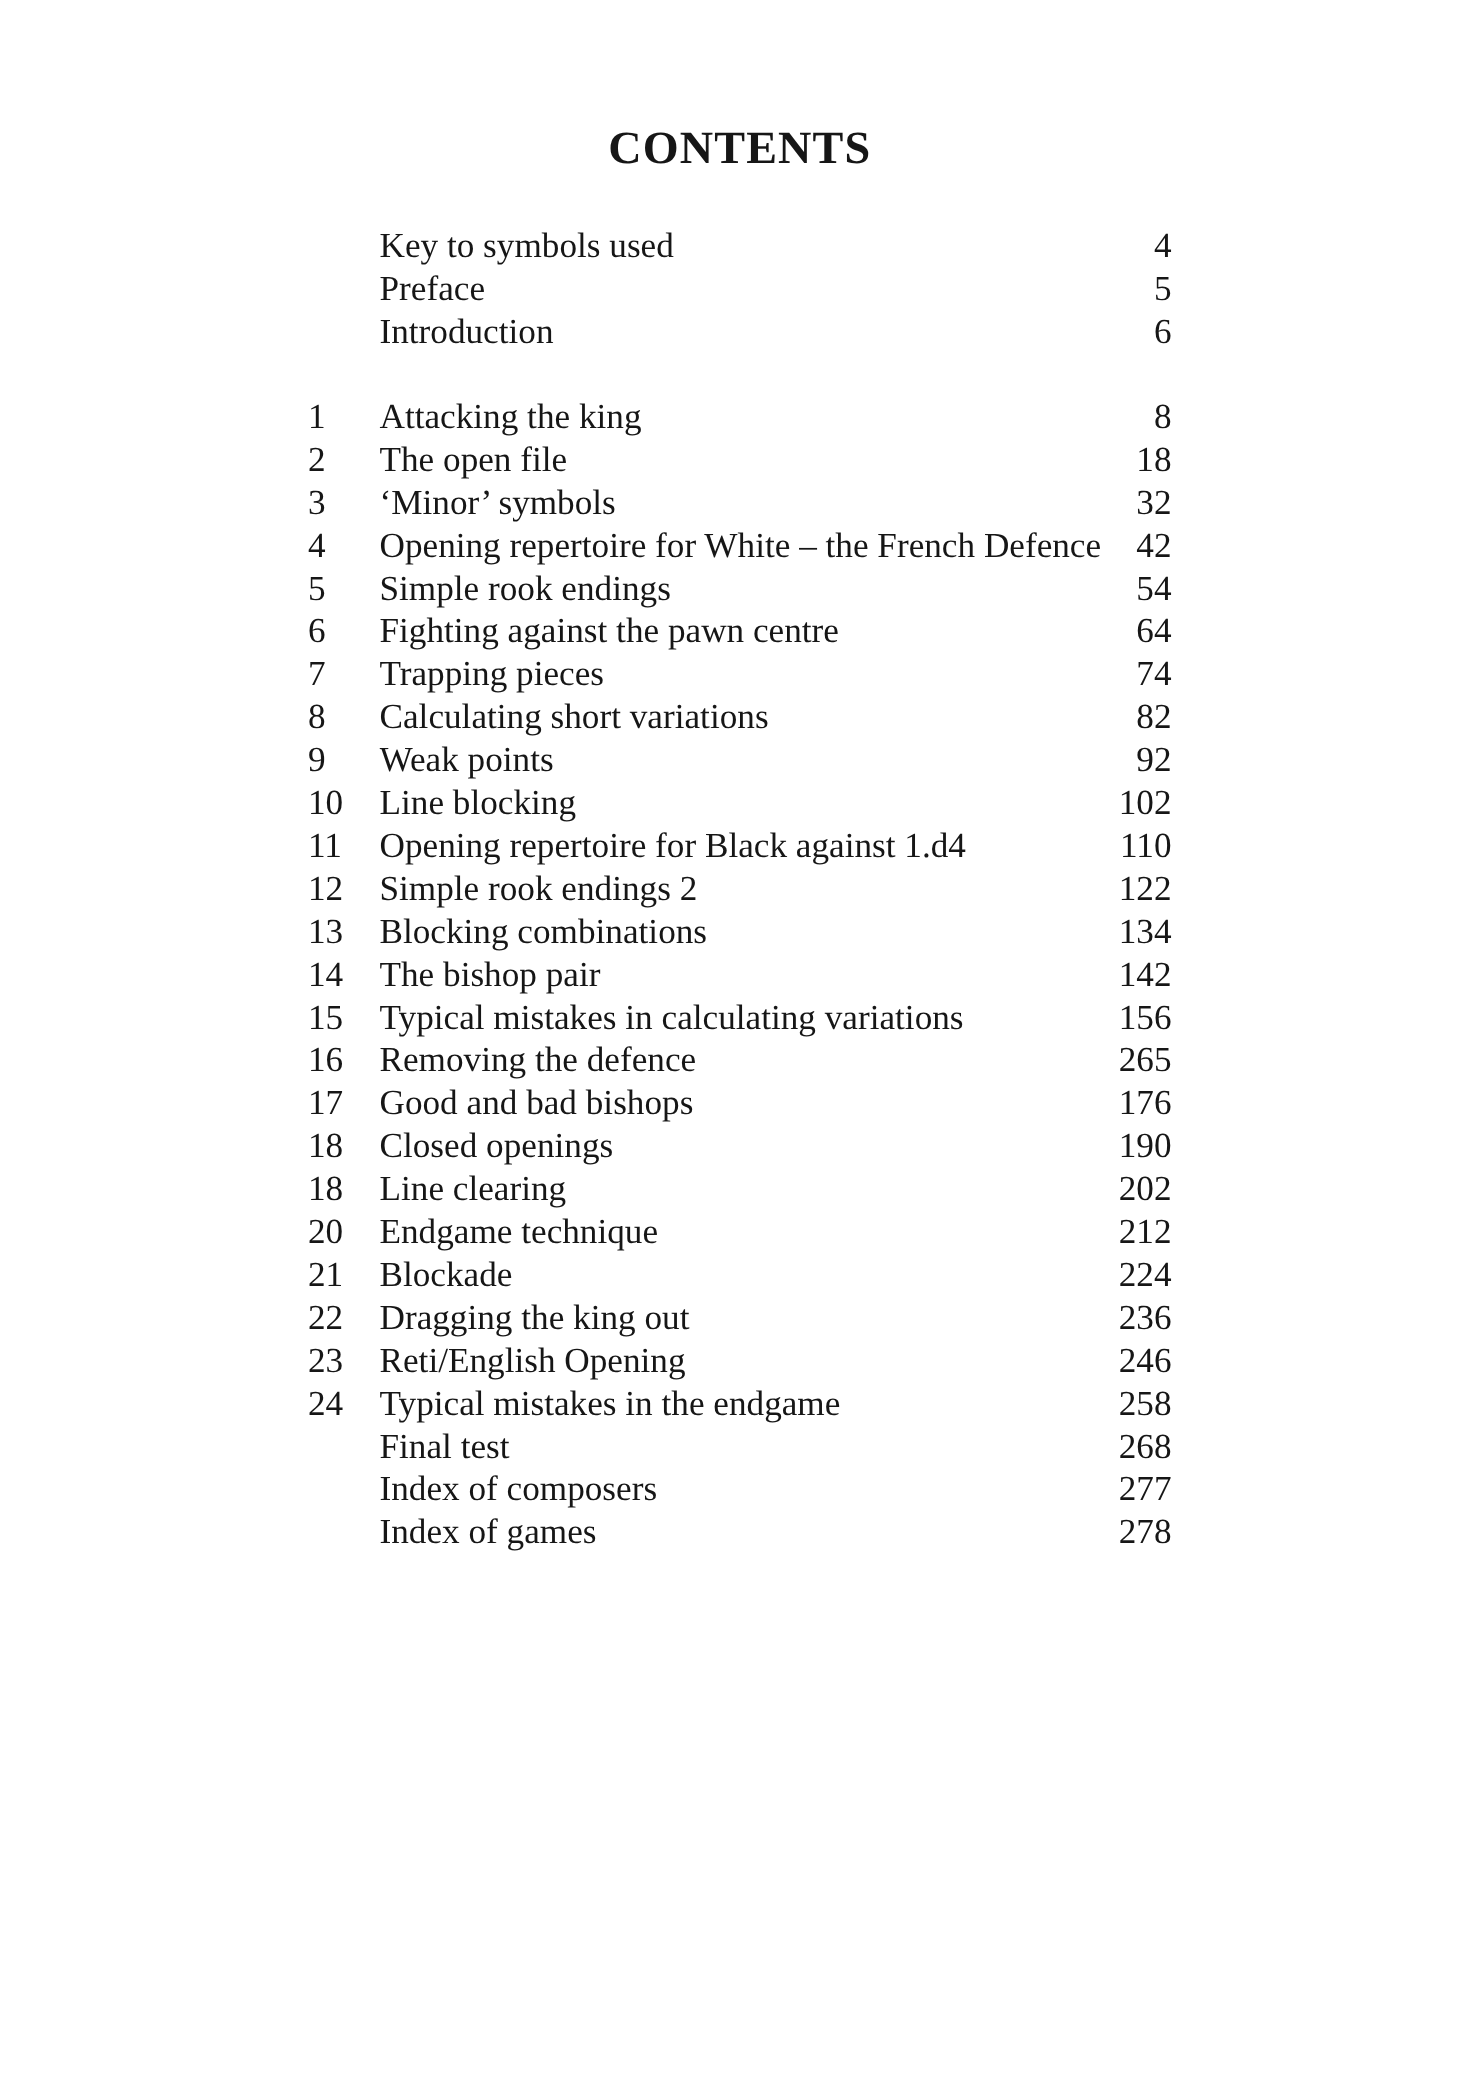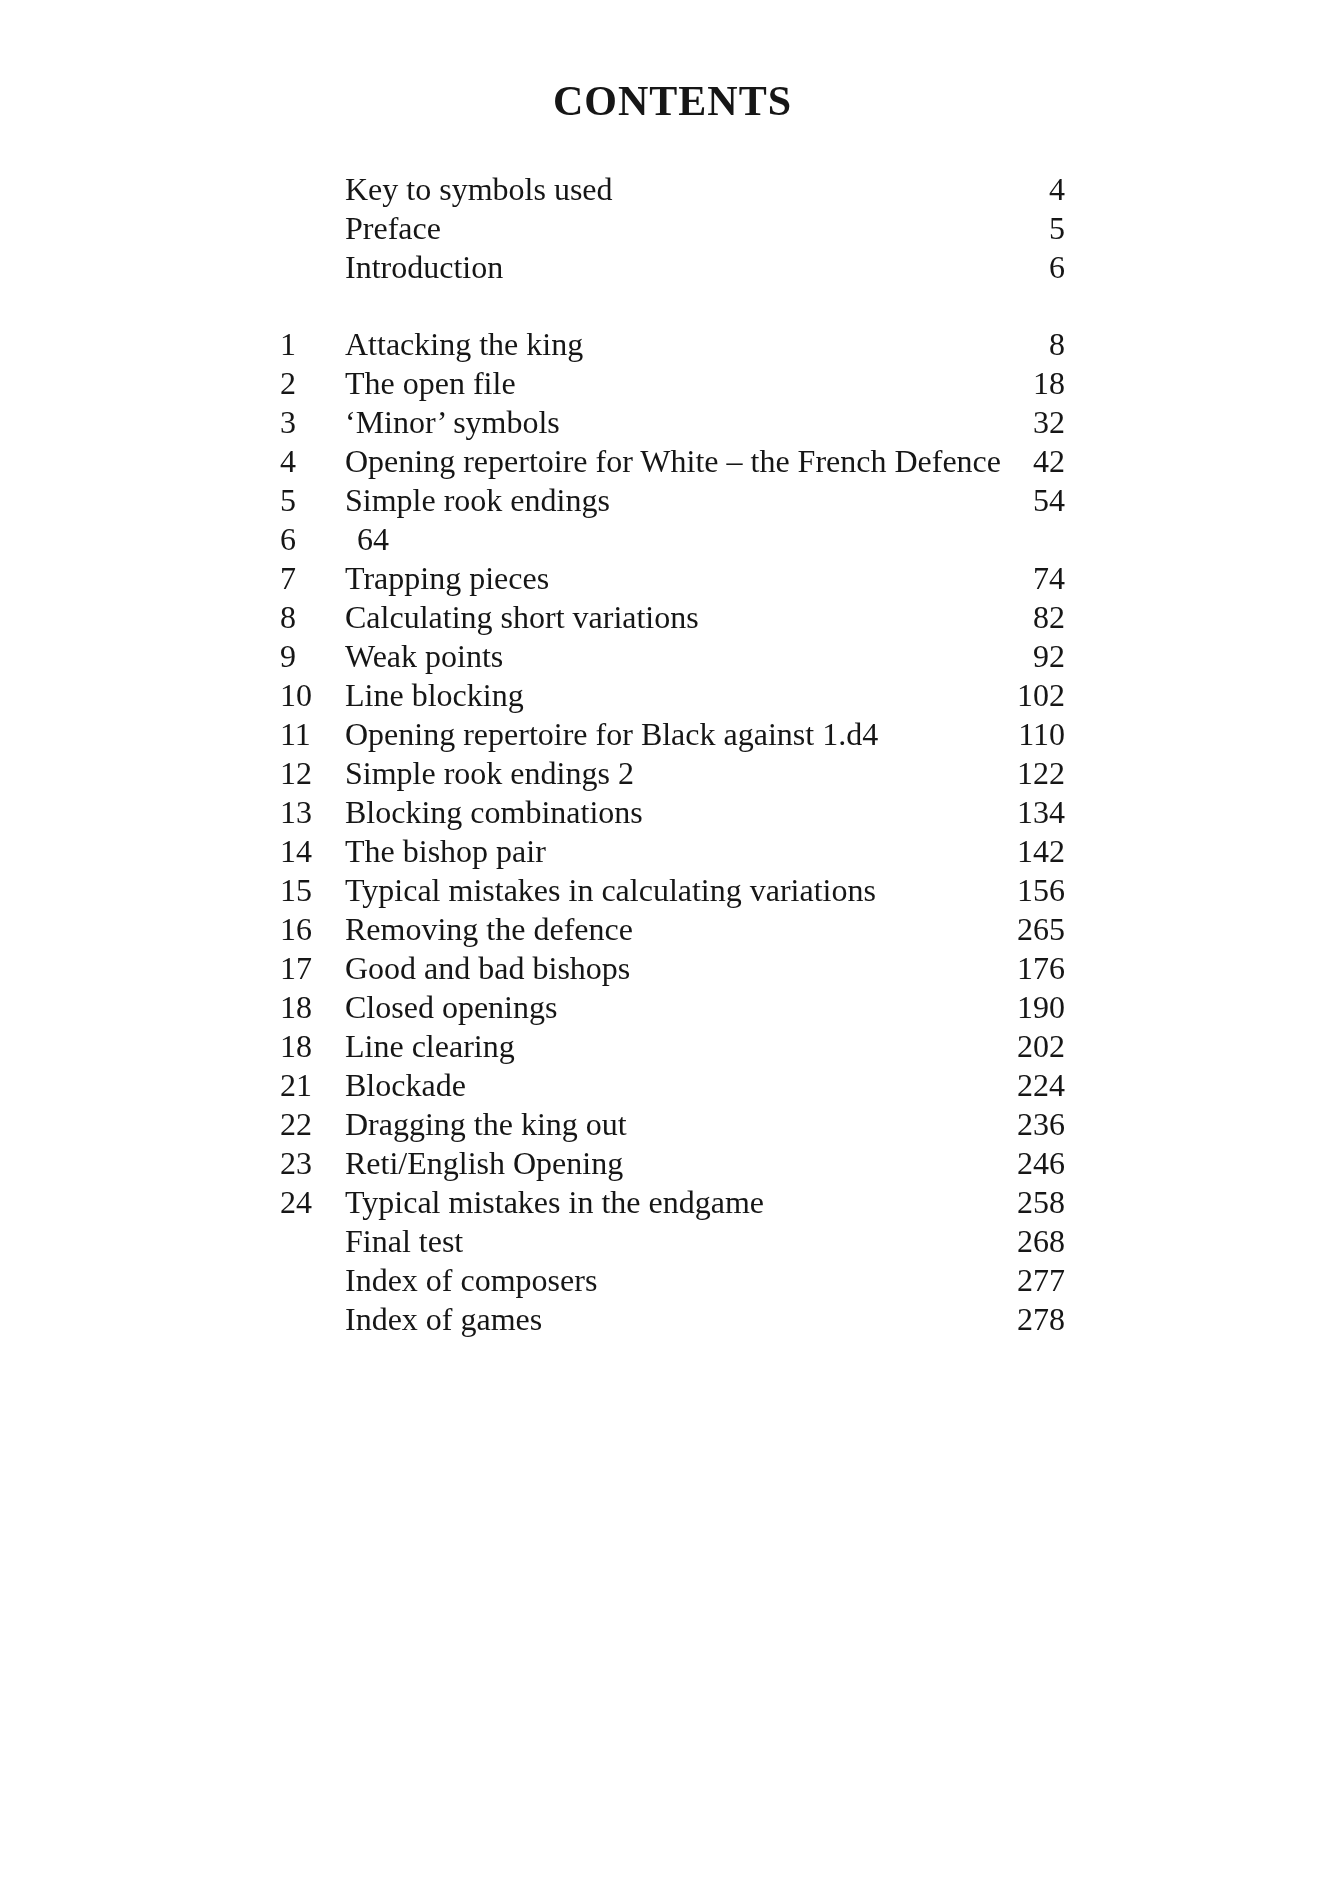--- a/index.html
+++ b/index.html
@@ -16,21 +16,21 @@
   .page {
     position: relative;
     width: 1339px;
     height: 1890px;
     overflow: hidden;
     background: #ffffff;
   }
   .content {
     margin-left: 280px;
     width: 785px;
-    padding-top: 76px;
+    padding-top: 110px;
   }
   .toc-title {
     margin: 0;
     font-size: 42px;
     line-height: 50px;
     font-weight: bold;
     text-align: center;
     letter-spacing: 1px;
   }
   .toc-block {
@@ -115,20 +115,21 @@
         </div>
 
         <div class="row">
           <span class="num">5</span>
           <span class="ttl">Simple rook endings</span>
           <span class="pg">54</span>
         </div>
 
         <div class="row">
           <span class="num">6</span>
+          <span class="ttl">Fighting against the pawn centre</span>
           <span class="pg">64</span>
         </div>
 
         <div class="row">
           <span class="num">7</span>
           <span class="ttl">Trapping pieces</span>
           <span class="pg">74</span>
         </div>
 
         <div class="row">
@@ -196,20 +197,25 @@
           <span class="ttl">Closed openings</span>
           <span class="pg">190</span>
         </div>
 
         <div class="row">
           <span class="num">18</span>
           <span class="ttl">Line clearing</span>
           <span class="pg">202</span>
         </div>
 
+        <div class="row">
+          <span class="num">20</span>
+          <span class="ttl">Endgame technique</span>
+          <span class="pg">212</span>
+        </div>
 
         <div class="row">
           <span class="num">21</span>
           <span class="ttl">Blockade</span>
           <span class="pg">224</span>
         </div>
 
         <div class="row">
           <span class="num">22</span>
           <span class="ttl">Dragging the king out</span>

